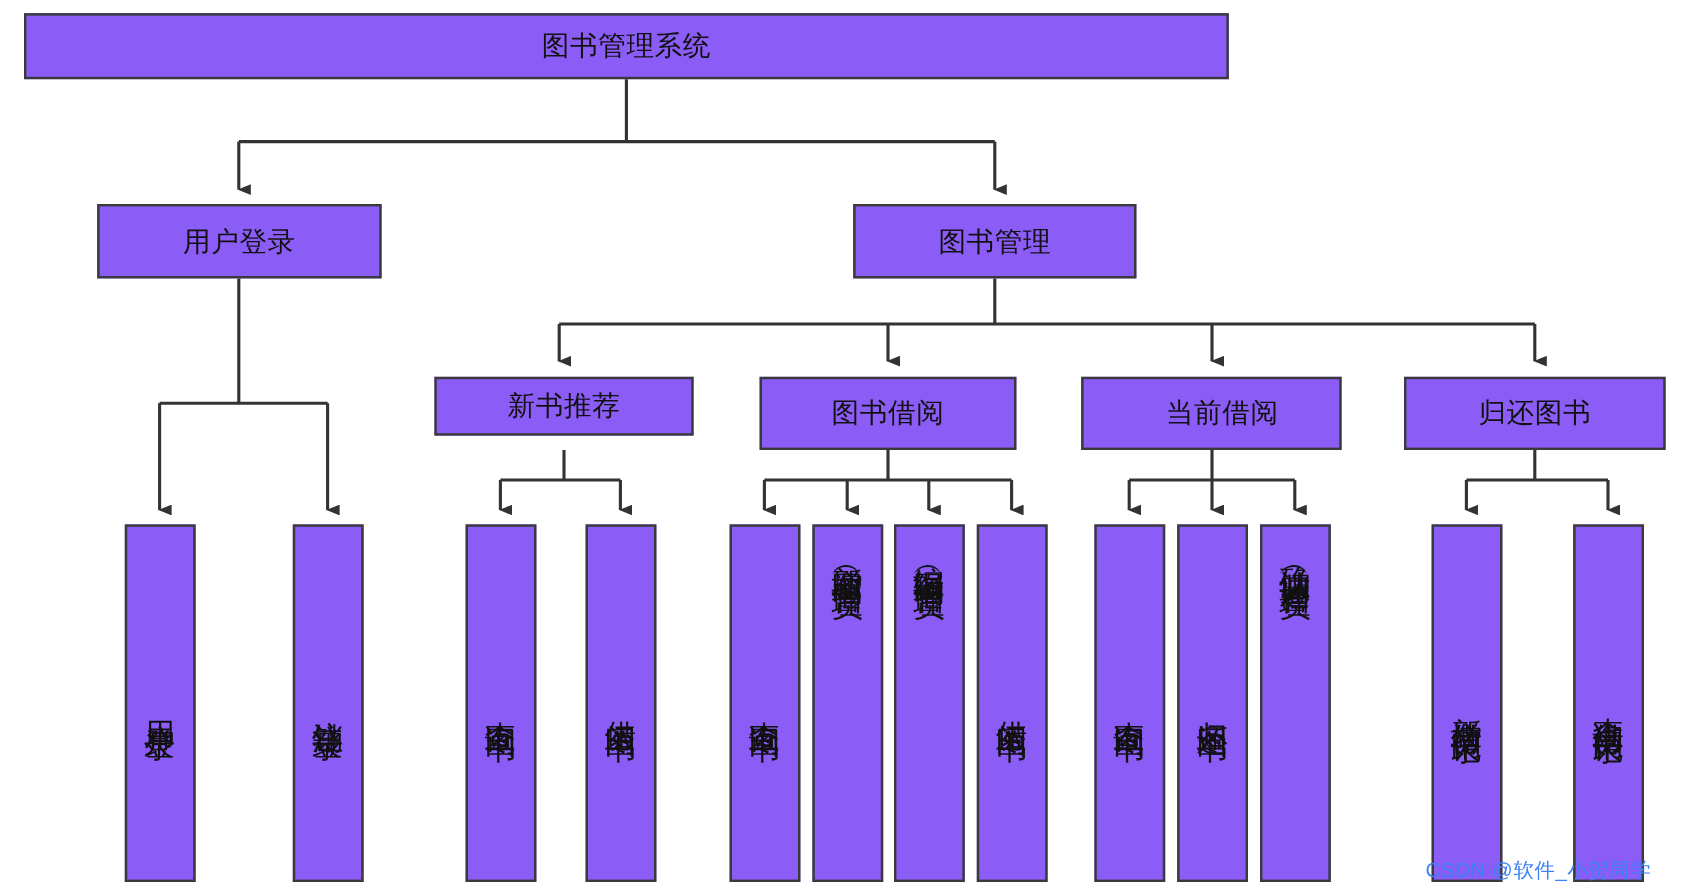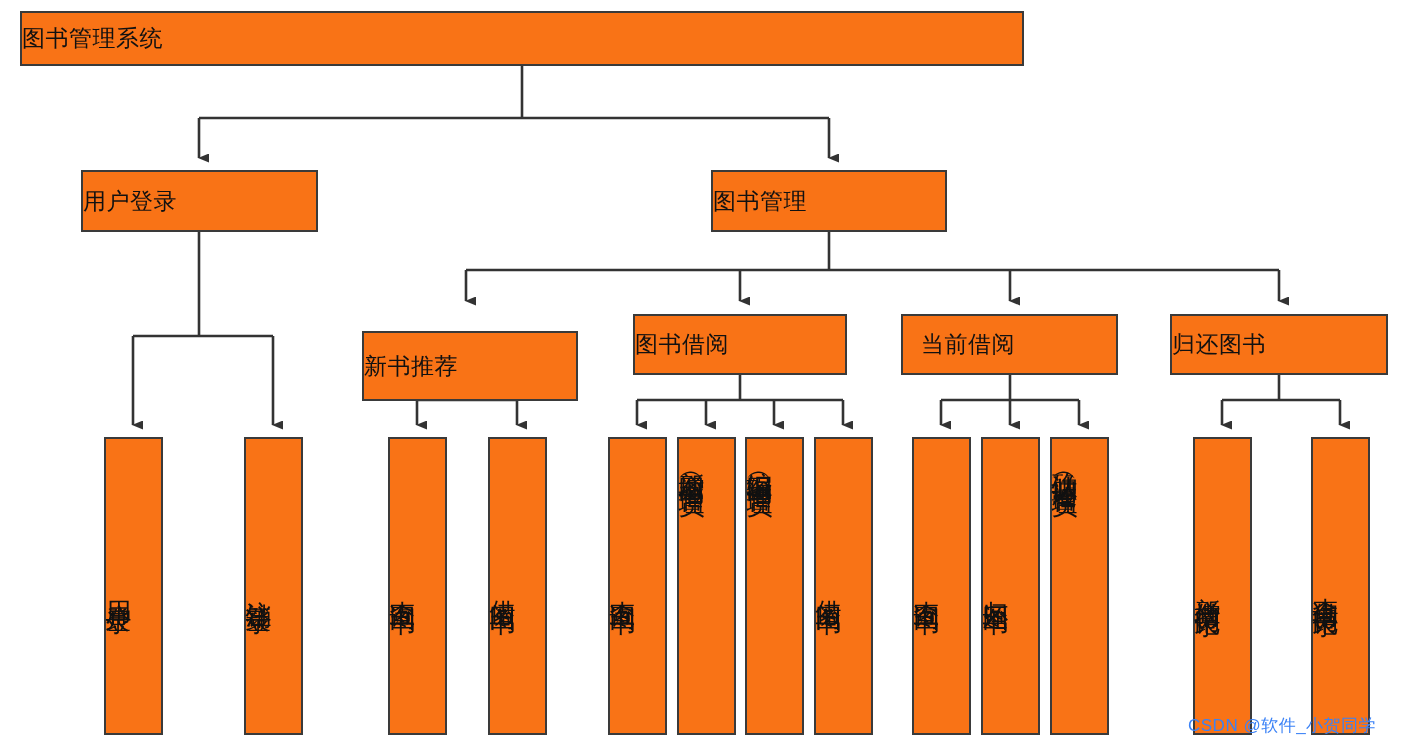--- a/index.html
+++ b/index.html
@@ -21,24 +21,25 @@
     position: absolute;
     left: 0;
     top: 0;
     width: 1405px;
     height: 747px;
     pointer-events: none;
   }
   .node {
     position: absolute;
     box-sizing: border-box;
-    background: #f97316;
+    background: #8b5cf6;
     border: 2.5px solid #3a3a3a;
     display: flex;
     align-items: center;
+    justify-content: center;
     color: #111111;
     z-index: 2;
   }
   .node .lbl {
     display: block;
     text-align: center;
     line-height: 1.08;
     letter-spacing: 0.5px;
   }
   .node.h .lbl {
@@ -133,21 +134,21 @@
     <span class="lbl">图书管理系统</span>
   </div>
 
   <div class="node h" style="left:81px; top:170px; width:237px; height:62px;">
     <span class="lbl">用户登录</span>
   </div>
   <div class="node h" style="left:711px; top:170px; width:236px; height:62px;">
     <span class="lbl">图书管理</span>
   </div>
 
-  <div class="node h" style="left:362px; top:331px; width:216px; height:70px;">
+  <div class="node h" style="left:362px; top:314px; width:216px; height:49px;">
     <span class="lbl">新书推荐</span>
   </div>
   <div class="node h" style="left:633px; top:314px; width:214px; height:61px;">
     <span class="lbl">图书借阅</span>
   </div>
   <div class="node h" style="left:901px; top:314px; width:217px; height:61px;padding-left:18px;">
     <span class="lbl">当前借阅</span>
   </div>
   <div class="node h" style="left:1170px; top:314px; width:218px; height:61px;">
     <span class="lbl">归还图书</span>

